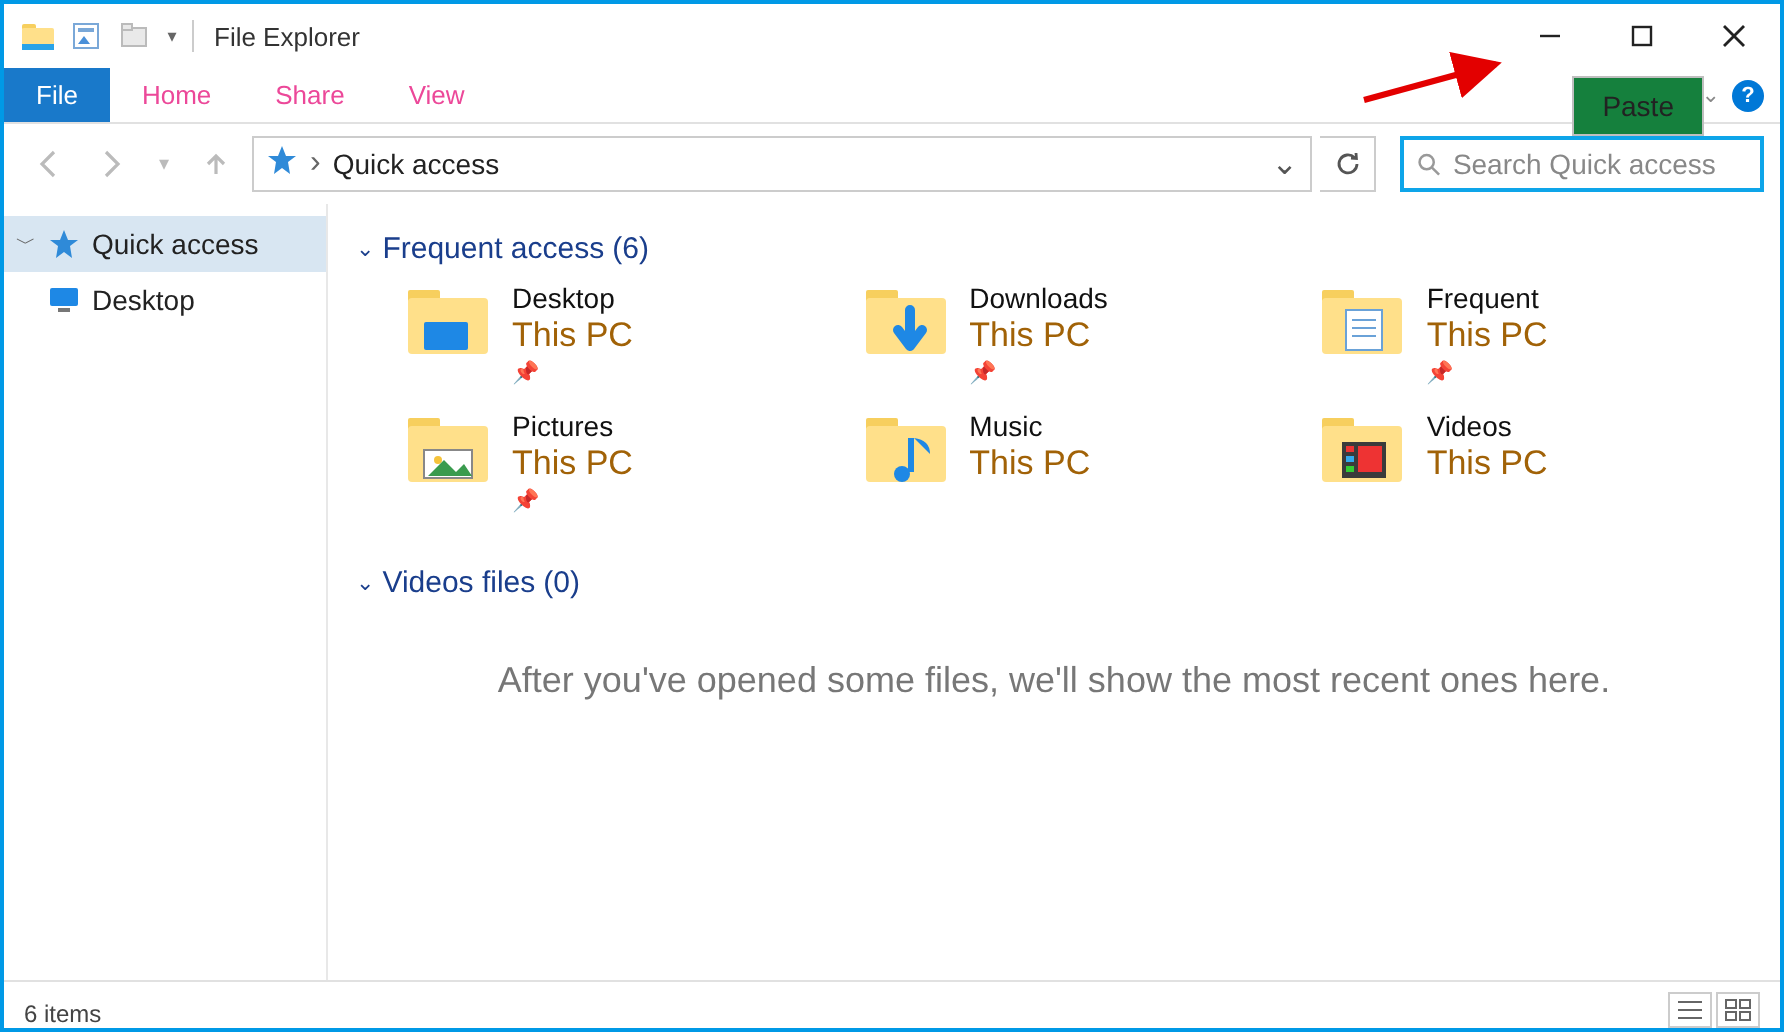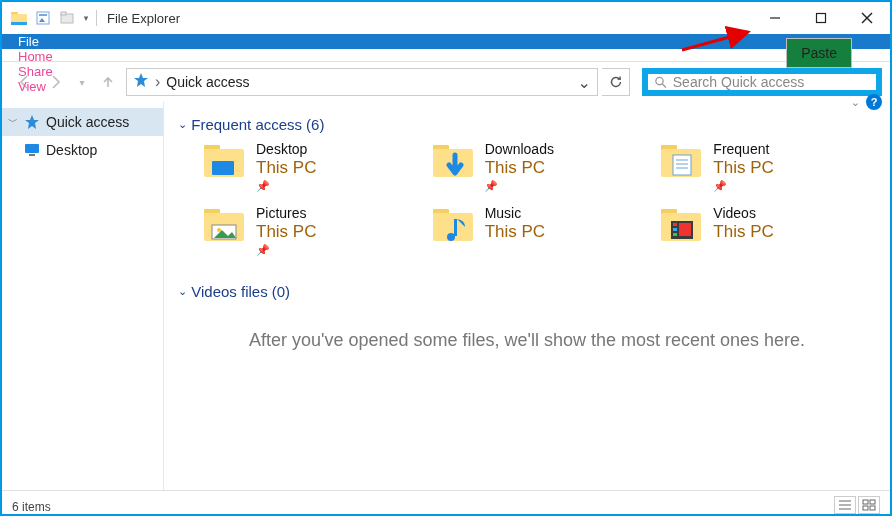--- a/index.html
+++ b/index.html
@@ -10,40 +10,40 @@
   .titlebar { height: 32px; display: flex; align-items: center; position: relative; }
   .qat { display: flex; align-items: center; padding-left: 6px; gap: 2px; }
   .qat-item { width: 22px; height: 22px; display:flex; align-items:center; justify-content:center; }
   .title-sep { width:1px; height:16px; background:#ccc; margin:0 4px; }
   .title-text { font-size: 13px; color:#333; margin-left:6px; }
   .syswrap { margin-left:auto; display:flex; }
   .sysbtn { width: 46px; height: 30px; display:flex; align-items:center; justify-content:center; }
   .sysbtn svg { pointer-events:none; }
 
   
-  .ribbon { height: 28px; display:flex; align-items:stretch; border-bottom:1px solid #e1e1e1; position:relative;flex-direction:column; }
+  .ribbon { height: 28px; display:flex; align-items:stretch; border-bottom:1px solid #e1e1e1; position:relative; }
   .tab { padding: 0 16px; font-size:13px; display:flex; align-items:center; color:#ec4899; }
   .tab.file { background:#1979ca; color:#fff; }
   .ribbon-right { margin-left:auto; display:flex; align-items:center; gap:6px; padding-right:8px; }
   .help { width:16px; height:16px; border-radius:50%; background:#0078d7; color:#fff; font-size:11px; display:flex; align-items:center; justify-content:center; font-weight:bold; }
 
   
   .tooltip { position:absolute; right: 38px; top: 36px; background:#15803d; border:1px solid #bfbfbf; padding:6px 14px; font-size:14px; color:#222; z-index:50; }
 
   
   .arrow-annot { position:absolute; left: 678px; top: 24px; z-index:49; pointer-events:none; }
 
   
   .navrow { height: 40px; display:flex; align-items:center; padding: 4px 8px; gap:4px; }
   .navbtn { width: 28px; height:28px; display:flex; align-items:center; justify-content:center; color:#999; }
   .addr { flex:1; height:28px; border:1px solid #ccc; display:flex; align-items:center; padding:0 6px; gap:6px; position:relative; }
   .addr .crumb { font-size:14px; color:#222; }
   .addr .caret { margin-left:auto; color:#555; }
   .refresh { width:28px; height:28px; border:1px solid #ccc; border-left:none; display:flex; align-items:center; justify-content:center; color:#444; }
-  .search { width: 240px; height:28px; border:6px solid #0ea5e9; margin-left:8px; display:flex; align-items:center; padding:0 6px; color:#888; gap:6px; }
+  .search { width: 182px; height:28px; border:2px solid #0ea5e9; margin-left:8px; display:flex; align-items:center; padding:0 6px; color:#888; gap:6px; }
   .search input { border:none; outline:none; font-size:14px; width:100%; color:#333; background:transparent; }
   .search input::placeholder { color:#888; }
 
   
   .body { flex:1; display:flex; min-height:0; }
   .sidebar { width: 162px; border-right:1px solid #e8e8e8; padding-top:6px; }
   .side-item { height:28px; display:flex; align-items:center; gap:6px; padding-left:22px; font-size:14px; color:#222; }
   .side-item.sel { background:#d8e6f2; }
   .side-item-wrap { position:relative; }
   .side-exp { position:absolute; left:6px; top:7px; color:#666; font-size:10px; }

